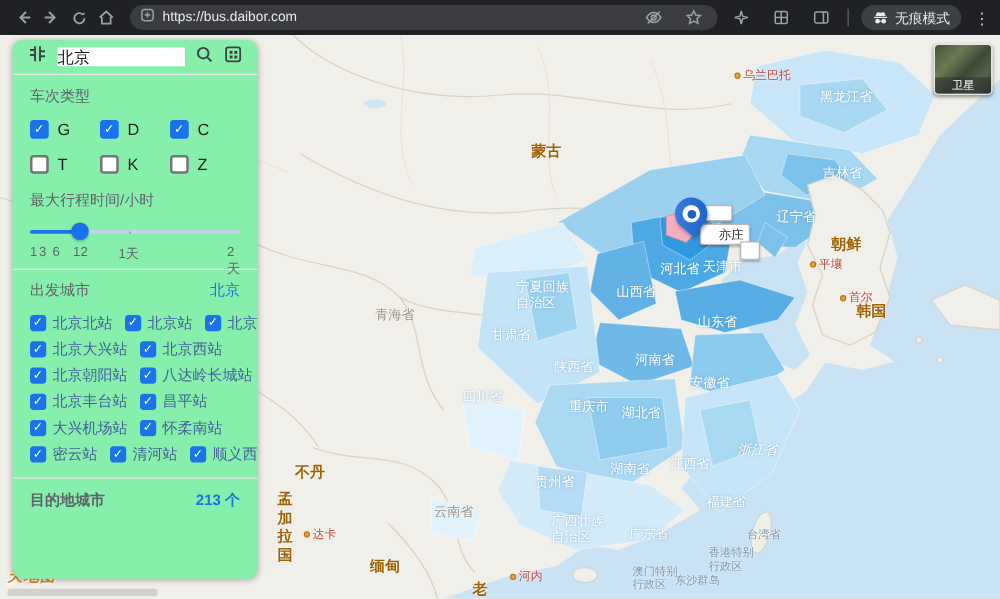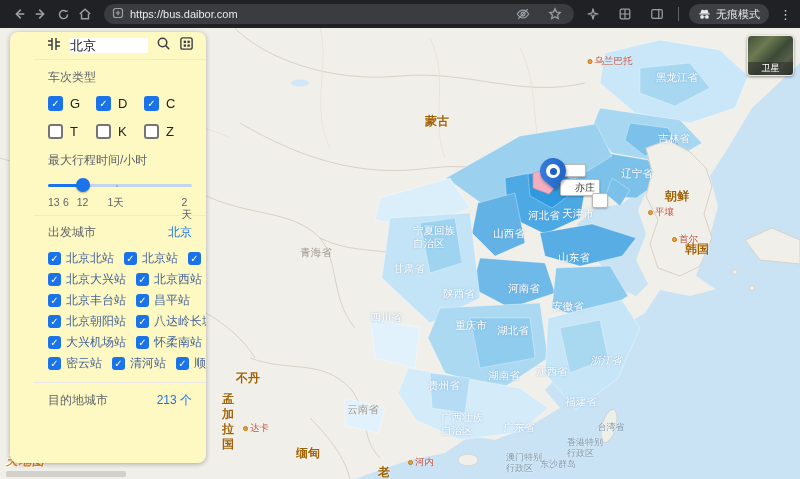--- a/index.html
+++ b/index.html
@@ -34,21 +34,21 @@
 
   .sat-thumb { position:absolute; right:6px; top:7px; width:47px; height:41px; border-radius:4px; border:1px solid #e8e8e8; overflow:hidden; box-shadow:0 1px 3px rgba(0,0,0,.4);
     background:linear-gradient(135deg,#44503a 0%,#6d7a52 30%,#3c4a36 55%,#57604a 75%,#2e3a2e 100%); }
   .sat-thumb .cap { position:absolute; left:0; right:0; bottom:0; height:13px; background:rgba(45,45,45,.55); color:#fff; font-size:9px; text-align:center; line-height:13px; }
 
   .attr { position:absolute; left:6px; bottom:2px; display:flex; flex-direction:column; }
   .attr .logo { font-size:12px; font-weight:bold; font-style:italic; color:#e8821c; text-shadow:1px 1px 0 #fff,-1px -1px 0 #fff; letter-spacing:1px; }
   .attr .fine { height:6px; width:120px; background:rgba(120,120,120,.25); border-radius:2px; margin-top:1px; }
 
   
-  .panel { position:absolute; left:10px; top:32px; width:196px; height:431px; background:#fef9c3; border-radius:8px; box-shadow:0 1px 5px rgba(0,0,0,.3); z-index:40; overflow:hidden;padding-left:24px; }
+  .panel { position:absolute; left:10px; top:32px; width:196px; height:431px; background:#86efac; border-radius:8px; box-shadow:0 1px 5px rgba(0,0,0,.3); z-index:40; overflow:hidden; }
   .p-head { height:27px; display:flex; align-items:center; gap:8px; padding:0 12px; }
   .p-head input { border:none; outline:none; flex:1 1 auto; font-size:13px; color:#202124; min-width:0; font-family:inherit; }
   .hr { height:1px; background:#e8e8e8; }
   .sec { padding:0 14px; }
   .sec-label { font-size:12px; color:#5f6368; }
   .row-between { display:flex; align-items:center; justify-content:space-between; }
   .link { font-size:12px; color:#1a73e8; }
 
   .cb { width:15px; height:15px; border-radius:3px; border:2px solid #757575; background:#fff; flex:0 0 auto; display:flex; align-items:center; justify-content:center; }
   .cb.checked { border-color:#1a73e8; background:#1a73e8; }
@@ -399,40 +399,40 @@
             <span class="station-label">北京大兴站</span>
           </label>
           <label class="cb-item">
             <span class="cb checked"></span>
             <span class="station-label">北京西站</span>
           </label>
         </div>
         <div class="station-row">
           <label class="cb-item">
             <span class="cb checked"></span>
+            <span class="station-label">北京朝阳站</span>
+          </label>
+          <label class="cb-item">
+            <span class="cb checked"></span>
+            <span class="station-label">八达岭长城站</span>
+          </label>
+        </div>
+        <div class="station-row">
+          <label class="cb-item">
+            <span class="cb checked"></span>
             <span class="station-label">北京丰台站</span>
           </label>
           <label class="cb-item">
             <span class="cb checked"></span>
             <span class="station-label">昌平站</span>
           </label>
         </div>
         <div class="station-row">
           <label class="cb-item">
             <span class="cb checked"></span>
-            <span class="station-label">北京朝阳站</span>
-          </label>
-          <label class="cb-item">
-            <span class="cb checked"></span>
-            <span class="station-label">八达岭长城站</span>
-          </label>
-        </div>
-        <div class="station-row">
-          <label class="cb-item">
-            <span class="cb checked"></span>
             <span class="station-label">大兴机场站</span>
           </label>
           <label class="cb-item">
             <span class="cb checked"></span>
             <span class="station-label">怀柔南站</span>
           </label>
         </div>
         <div class="station-row">
           <label class="cb-item">
             <span class="cb checked"></span>
@@ -446,19 +446,19 @@
             <span class="cb checked"></span>
             <span class="station-label">顺义西站</span>
           </label>
         </div>
       </div>
   </div>
 
   <div class="hr" style="margin-top:10px;"></div>
 
   <div class="sec">
-    <div class="row-between" style="margin-top:9px;">
+    <div class="row-between" style="margin-top:9px;font-weight:bold;">
       <span class="sec-label">目的地城市</span>
       <span class="link">213 个</span>
     </div>
 
   </div>
 </div>
 
 </body></html>

